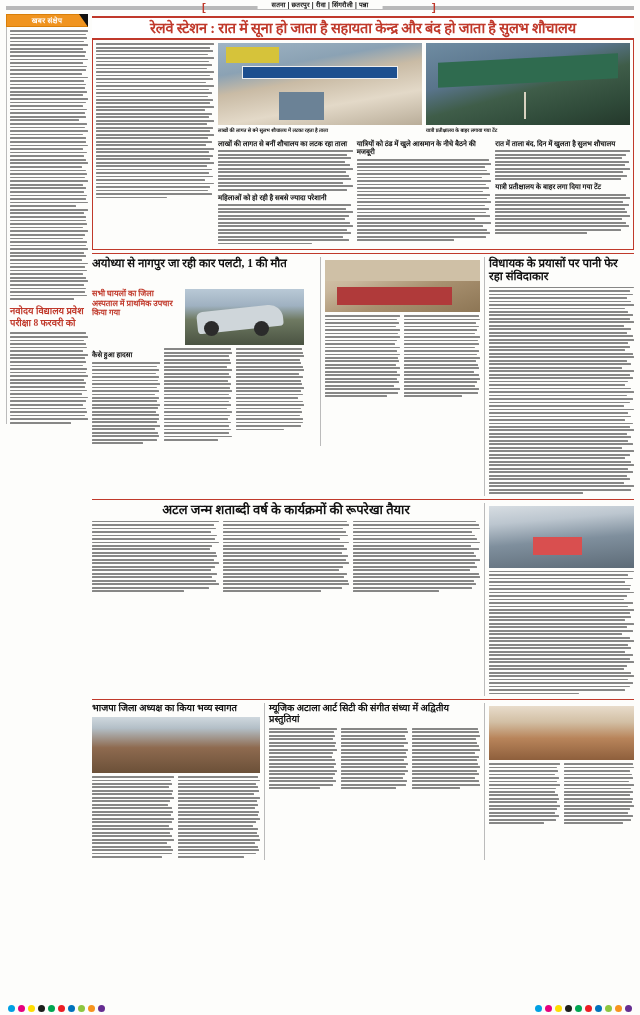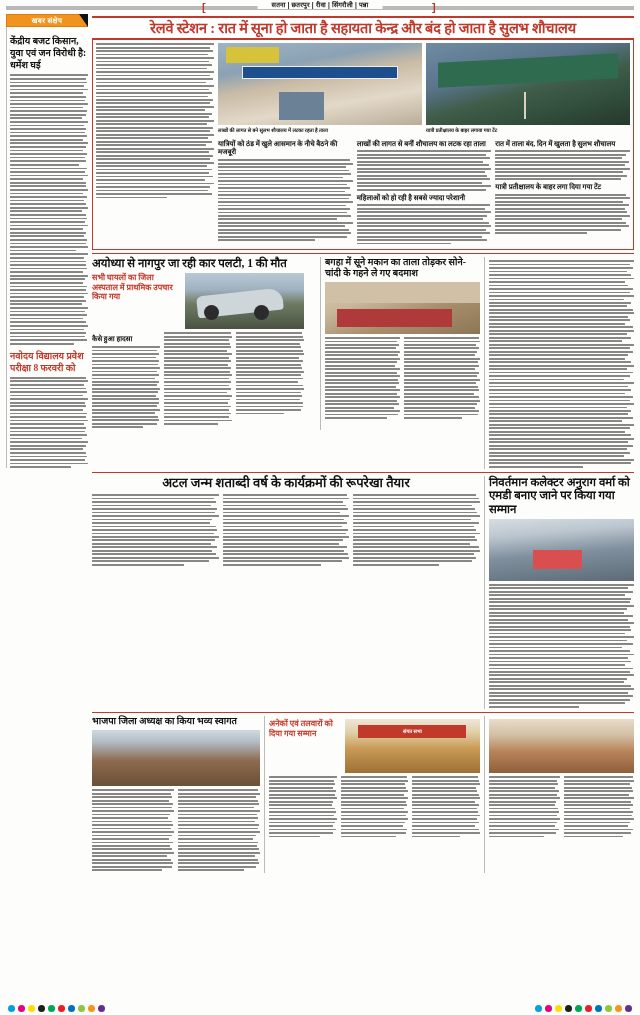--- a/index.html
+++ b/index.html
@@ -171,21 +171,20 @@
     <div class="brk brk-r">]</div>
     <div class="cities">सतना | छतरपुर | रीवा | सिंगरौली | पन्ना</div>
   </div>
 
   <div class="body-wrap">
 
     <div class="col-left">
       <div class="ks-tab">खबर संक्षेप</div>
       <div class="ks-box" style="padding-left:3px;">
 
-        <div class="side-hl">केंद्रीय बजट किसान, युवा एवं जन विरोधी है: धर्मेश घई</div>
         <div class="tx small">
           <span class="l" style="width:100%"></span>
             <span class="l" style="width:97%"></span>
             <span class="l" style="width:99%"></span>
           <span class="l" style="width:95%"></span>
             <span class="l" style="width:100%"></span>
             <span class="l" style="width:93%"></span>
           <span class="l" style="width:98%"></span>
             <span class="l" style="width:96%"></span>
             <span class="l" style="width:100%"></span>
@@ -368,20 +367,52 @@
                 <div class="pole"></div>
               </div>
             </div>
             <div style="display:flex; gap:4px;">
               <div style="width:50%;" class="photo-cap-out">लाखों की लागत से बने सुलभ शौचालय में लटका रहता है ताला</div>
               <div style="width:50%;" class="photo-cap-out">यात्री प्रतीक्षालय के बाहर लगाया गया टेंट</div>
             </div>
 
             <div class="cols3" style="margin-top:3px;">
               <div style="flex:1;">
+                <div class="subhead">लाखों की लागत से बनीं शौचालय का लटक रहा ताला</div>
+                <div class="tx dense">
+                  <span class="l" style="width:100%"></span>
+                    <span class="l" style="width:96%"></span>
+                    <span class="l" style="width:99%"></span>
+                  <span class="l" style="width:94%"></span>
+                    <span class="l" style="width:98%"></span>
+                    <span class="l" style="width:100%"></span>
+                  <span class="l" style="width:95%"></span>
+                    <span class="l" style="width:97%"></span>
+                    <span class="l" style="width:99%"></span>
+                  <span class="l" style="width:93%"></span>
+                    <span class="l" style="width:100%"></span>
+                    <span class="l" style="width:96%"></span>
+                </div>
+                <div class="subhead">महिलाओं को हो रही है सबसे ज्यादा परेशानी</div>
+                <div class="tx dense">
+                  <span class="l" style="width:99%"></span>
+                    <span class="l" style="width:95%"></span>
+                    <span class="l" style="width:100%"></span>
+                  <span class="l" style="width:97%"></span>
+                    <span class="l" style="width:94%"></span>
+                    <span class="l" style="width:98%"></span>
+                  <span class="l" style="width:100%"></span>
+                    <span class="l" style="width:96%"></span>
+                    <span class="l" style="width:99%"></span>
+                  <span class="l" style="width:93%"></span>
+                    <span class="l" style="width:97%"></span>
+                    <span class="l" style="width:70%"></span>
+                </div>
+              </div>
+              <div style="flex:1;">
                 <div class="subhead">यात्रियों को ठंड में खुले आसमान के नीचे बैठने की मजबूरी</div>
                 <div class="tx dense">
                   <span class="l" style="width:98%"></span>
                     <span class="l" style="width:100%"></span>
                     <span class="l" style="width:95%"></span>
                   <span class="l" style="width:97%"></span>
                     <span class="l" style="width:99%"></span>
                     <span class="l" style="width:93%"></span>
                   <span class="l" style="width:100%"></span>
                     <span class="l" style="width:96%"></span>
@@ -394,52 +425,20 @@
                     <span class="l" style="width:98%"></span>
                   <span class="l" style="width:96%"></span>
                     <span class="l" style="width:99%"></span>
                     <span class="l" style="width:88%"></span>
                   <span class="l" style="width:100%"></span>
                     <span class="l" style="width:94%"></span>
                     <span class="l" style="width:97%"></span>
                   <span class="l" style="width:99%"></span>
                     <span class="l" style="width:96%"></span>
                     <span class="l" style="width:72%"></span>
-                </div>
-              </div>
-              <div style="flex:1;">
-                <div class="subhead">लाखों की लागत से बनीं शौचालय का लटक रहा ताला</div>
-                <div class="tx dense">
-                  <span class="l" style="width:100%"></span>
-                    <span class="l" style="width:96%"></span>
-                    <span class="l" style="width:99%"></span>
-                  <span class="l" style="width:94%"></span>
-                    <span class="l" style="width:98%"></span>
-                    <span class="l" style="width:100%"></span>
-                  <span class="l" style="width:95%"></span>
-                    <span class="l" style="width:97%"></span>
-                    <span class="l" style="width:99%"></span>
-                  <span class="l" style="width:93%"></span>
-                    <span class="l" style="width:100%"></span>
-                    <span class="l" style="width:96%"></span>
-                </div>
-                <div class="subhead">महिलाओं को हो रही है सबसे ज्यादा परेशानी</div>
-                <div class="tx dense">
-                  <span class="l" style="width:99%"></span>
-                    <span class="l" style="width:95%"></span>
-                    <span class="l" style="width:100%"></span>
-                  <span class="l" style="width:97%"></span>
-                    <span class="l" style="width:94%"></span>
-                    <span class="l" style="width:98%"></span>
-                  <span class="l" style="width:100%"></span>
-                    <span class="l" style="width:96%"></span>
-                    <span class="l" style="width:99%"></span>
-                  <span class="l" style="width:93%"></span>
-                    <span class="l" style="width:97%"></span>
-                    <span class="l" style="width:70%"></span>
                 </div>
               </div>
               <div style="flex:1;">
                 <div class="subhead">रात में ताला बंद, दिन में खुलता है सुलभ शौचालय</div>
                 <div class="tx dense">
                   <span class="l" style="width:100%"></span>
                     <span class="l" style="width:97%"></span>
                     <span class="l" style="width:94%"></span>
                   <span class="l" style="width:99%"></span>
                     <span class="l" style="width:96%"></span>
@@ -469,21 +468,21 @@
         </div>
       </div>
 
       <div class="rule-thick"></div>
       <div style="display:flex; gap:4px;">
 
         <div style="flex:1;">
           <div style="display:flex; gap:16px;">
             <div style="width:57%;">
               <div class="sec-hl hl-lg">अयोध्या से नागपुर जा रही कार पलटी, 1 की मौत</div>
-              <div style="display:flex; gap:4px; margin-top:3px;">
+              <div style="display:flex; gap:4px; margin-top:19px;">
                 <div style="width:42%;">
                   <div class="sec-hl hl-sm hl-red">सभी घायलों का जिला अस्पताल में प्राथमिक उपचार किया गया</div>
                 </div>
                 <div class="photo ph-car" style="flex:1; height:56px;">
                   <div class="body"></div>
                   <div class="wheel" style="left:16%;"></div>
                   <div class="wheel" style="left:58%;"></div>
                 </div>
               </div>
               <div class="cols2" style="margin-top:3px;">
@@ -572,21 +571,20 @@
                       <span class="l" style="width:98%"></span>
                     <span class="l" style="width:99%"></span>
                       <span class="l" style="width:96%"></span>
                       <span class="l" style="width:70%"></span>
                   </div>
                 </div>
               </div>
             </div>
 
             <div style="width:43%; border-left:1px solid #bbb; padding-left:4px;">
-              <div class="sec-hl hl-md">बगहा में सूने मकान का ताला तोड़कर सोने-चांदी के गहने ले गए बदमाश</div>
               <div class="photo ph-room" style="height:52px; margin-top:3px;">
                 <div class="wall"></div>
                 <div class="bed"></div>
               </div>
               <div class="cols2" style="margin-top:3px;">
                 <div style="flex:1;">
                   <div class="tx dense">
                     <span class="l" style="width:100%"></span>
                       <span class="l" style="width:96%"></span>
                       <span class="l" style="width:98%"></span>
@@ -640,20 +638,21 @@
                       <span class="l" style="width:97%"></span>
                       <span class="l" style="width:76%"></span>
                   </div>
                 </div>
               </div>
             </div>
           </div>
         </div>
 
         <div style="width:150px; flex:0 0 150px; border-left:1px solid #bbb; padding-left:4px;">
+          <div class="sec-hl hl-lg">विधायक के प्रयासों पर पानी फेर रहा संविदाकार</div>
           <div class="tx dense" style="margin-top:3px;">
             <span class="l" style="width:100%"></span>
               <span class="l" style="width:97%"></span>
               <span class="l" style="width:99%"></span>
             <span class="l" style="width:95%"></span>
               <span class="l" style="width:98%"></span>
               <span class="l" style="width:100%"></span>
             <span class="l" style="width:94%"></span>
               <span class="l" style="width:96%"></span>
               <span class="l" style="width:99%"></span>
@@ -790,21 +789,20 @@
                   <span class="l" style="width:95%"></span>
                 <span class="l" style="width:97%"></span>
                   <span class="l" style="width:94%"></span>
                   <span class="l" style="width:68%"></span>
               </div>
             </div>
           </div>
         </div>
 
         <div style="width:150px; flex:0 0 150px; border-left:1px solid #bbb; padding-left:4px;">
-          <div class="sec-hl hl-lg">निवर्तमान कलेक्टर अनुराग वर्मा को एमडी बनाए जाने पर किया गया सम्मान</div>
           <div class="photo ph-honor" style="height:62px; margin-top:3px;">
             <div class="shawl"></div>
           </div>
           <div class="tx dense" style="margin-top:3px;">
             <span class="l" style="width:100%"></span>
               <span class="l" style="width:96%"></span>
               <span class="l" style="width:99%"></span>
             <span class="l" style="width:94%"></span>
               <span class="l" style="width:98%"></span>
               <span class="l" style="width:97%"></span>
@@ -902,30 +900,21 @@
                   <span class="l" style="width:97%"></span>
                 <span class="l" style="width:99%"></span>
                   <span class="l" style="width:95%"></span>
                   <span class="l" style="width:80%"></span>
               </div>
             </div>
           </div>
         </div>
 
         <div style="flex:1; border-left:1px solid #bbb; padding-left:4px;">
-          <div style="display:flex; gap:4px; margin-top:3px;">
-            <div style="width:34%;">
-              <div class="sec-hl hl-sm hl-red">अनेकों एवं तलवारों को दिया गया सम्मान</div>
-            </div>
-            <div class="photo ph-stage" style="flex:1; height:54px;">
-              <div class="banner2">
-                <div style="position:absolute; inset:0; display:flex; align-items:center; justify-content:center; color:#fff; font-size:5px; font-weight:bold;">संगत सभा</div>
-              </div>
-            </div>
-          </div>
+          <div class="sec-hl hl-md">म्यूजिक अटाला आर्ट सिटी की संगीत संध्या में अद्वितीय प्रस्तुतियां</div>
           <div class="cols3" style="margin-top:3px;">
             <div style="flex:1;">
               <div class="tx dense">
                 <span class="l" style="width:100%"></span>
                   <span class="l" style="width:96%"></span>
                   <span class="l" style="width:98%"></span>
                 <span class="l" style="width:94%"></span>
                   <span class="l" style="width:99%"></span>
                   <span class="l" style="width:97%"></span>
                 <span class="l" style="width:100%"></span>

